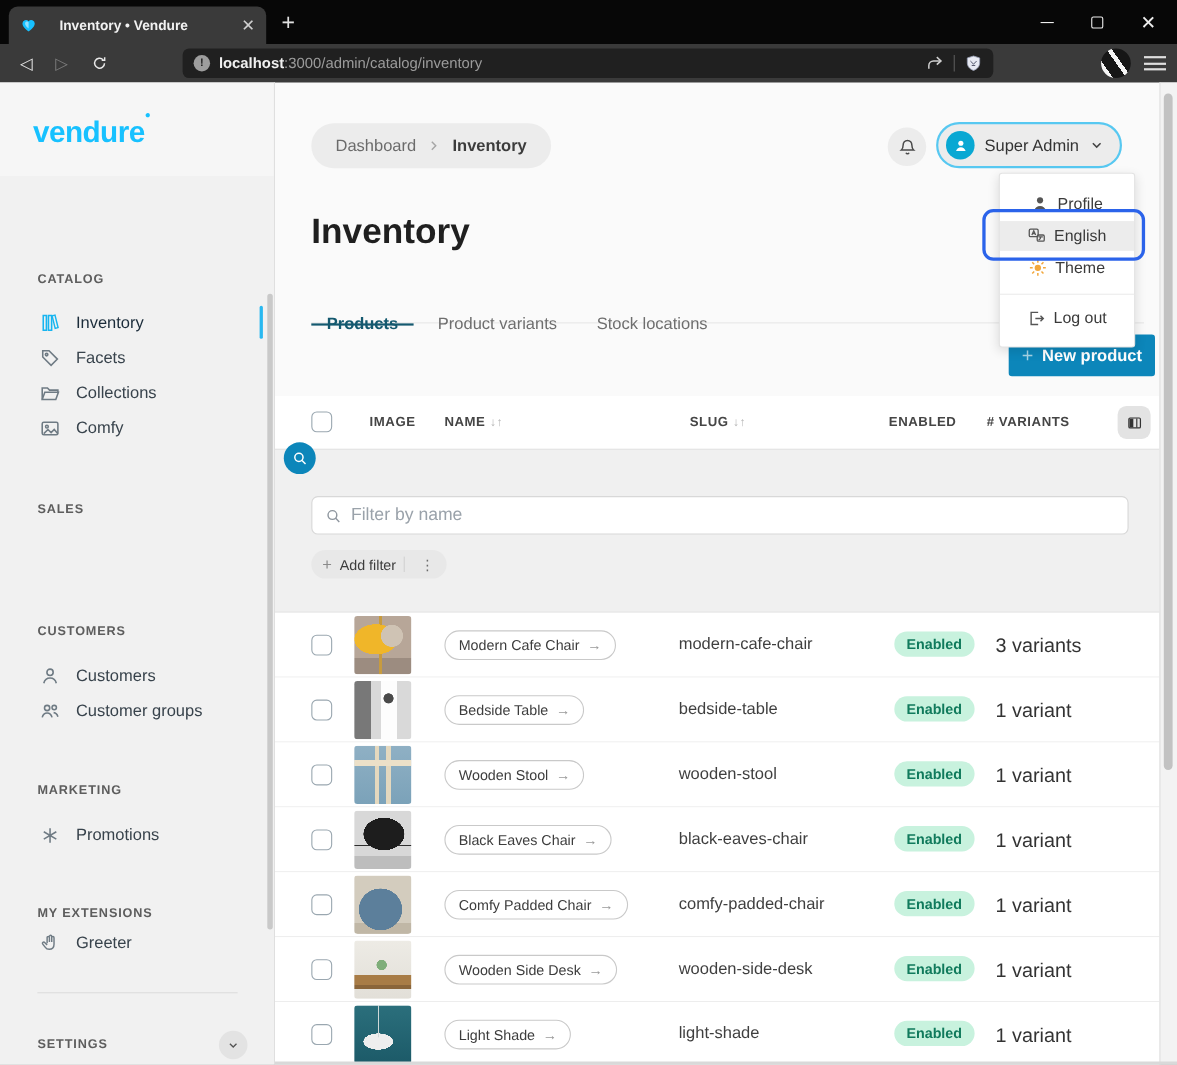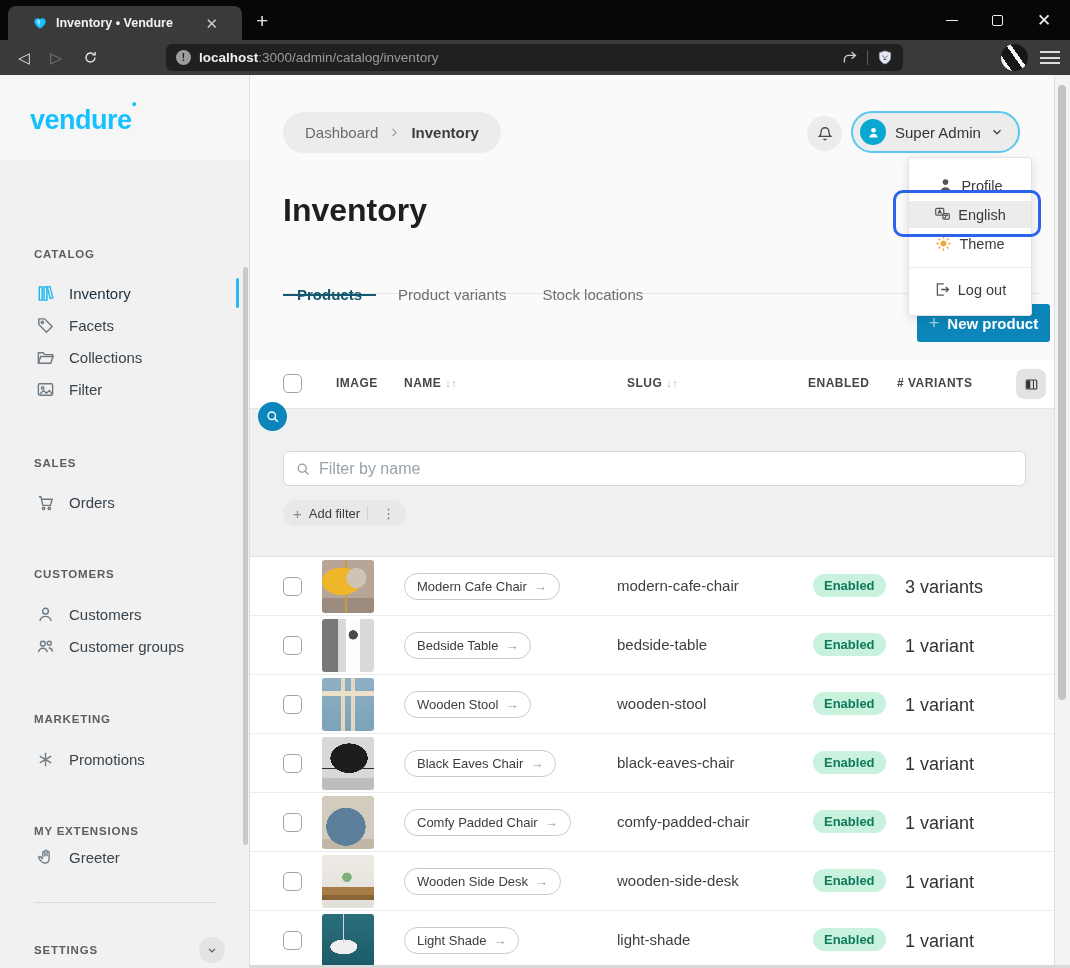--- a/index.html
+++ b/index.html
@@ -2,21 +2,21 @@
 <html><head>
 <meta charset="utf-8">
 <style>
   * { margin:0; padding:0; box-sizing:border-box; }
   body { font-family:"Liberation Sans", sans-serif; background:#2a2a2a; }
   .page { position:relative; width:1070px; height:968px; overflow:hidden; background:#fafafa; }
 
   
   .titlebar { position:absolute; left:0; top:0; width:1070px; height:40px; background:#070707; }
   .tab { position:absolute; left:8px; top:6px; width:234px; height:34px; background:#3a3a3a;
-         border-radius:8px 8px 0 0; display:flex; align-items:center; padding:0 24px; gap:8px; }
+         border-radius:8px 8px 0 0; display:flex; align-items:center; padding:0 10px; gap:20px; }
   .tab-title { color:#f2f2f2; font-size:12.5px; font-weight:700; flex:1; white-space:nowrap; overflow:hidden; }
   .tab-close { color:#cfcfcf; font-size:15px; line-height:1; cursor:default; }
   .newtab { position:absolute; left:256px; top:9px; color:#e0e0e0; font-size:21px; font-weight:400; }
   .winctl { position:absolute; top:0; height:40px; display:flex; align-items:center; justify-content:center; width:44px; color:#eee; }
   .win-min { left:930px; } .win-max { left:975px; } .win-close { left:1022px; font-size:17px; }
   .win-min i { display:block; width:12px; height:0; border-top:1.6px solid #eee; }
   .win-max i { display:block; width:11px; height:11px; border:1.6px solid #eee; border-radius:2px; }
 
   .toolbar { position:absolute; left:0; top:40px; width:1070px; height:35px; background:#3a3a3a; }
   .nav-btn { position:absolute; top:0; height:35px; display:flex; align-items:center; justify-content:center; width:28px; font-size:15px; }
@@ -247,34 +247,24 @@
         <span>Collections</span>
       </div>
       <div class="nav-item" style="top:213px">
         <span class="ni">
           <svg viewBox="0 0 20 20" fill="none" stroke="currentColor" stroke-width="1.5">
               <rect x="2.5" y="4" width="15" height="12" rx="1.5"></rect>
               <circle cx="7" cy="8.3" r="1.3"></circle>
               <path d="m4 15 4-4 3 3 3-3 3.5 4"></path>
             </svg>
         </span>
-        <span>Filter</span>
+        <span>Comfy</span>
       </div>
 
       <div class="nav-section-label" style="top:297px">SALES</div>
-      <div class="nav-item" style="top:326px">
-        <span class="ni">
-          <svg viewBox="0 0 20 20" fill="none" stroke="currentColor" stroke-width="1.5">
-              <circle cx="8" cy="16.2" r="1.2"></circle>
-              <circle cx="14" cy="16.2" r="1.2"></circle>
-              <path d="M3 4h2.2l2 9h8l1.8-6.5H6"></path>
-            </svg>
-        </span>
-        <span>Orders</span>
-      </div>
 
       <div class="nav-section-label" style="top:408px">CUSTOMERS</div>
       <div class="nav-item" style="top:438px">
         <span class="ni">
           <svg viewBox="0 0 20 20" fill="none" stroke="currentColor" stroke-width="1.5">
               <circle cx="10" cy="6.5" r="3"></circle>
               <path d="M4 17c.8-3.2 3-5 6-5s5.2 1.8 6 5"></path>
             </svg>
         </span>
         <span>Customers</span>

